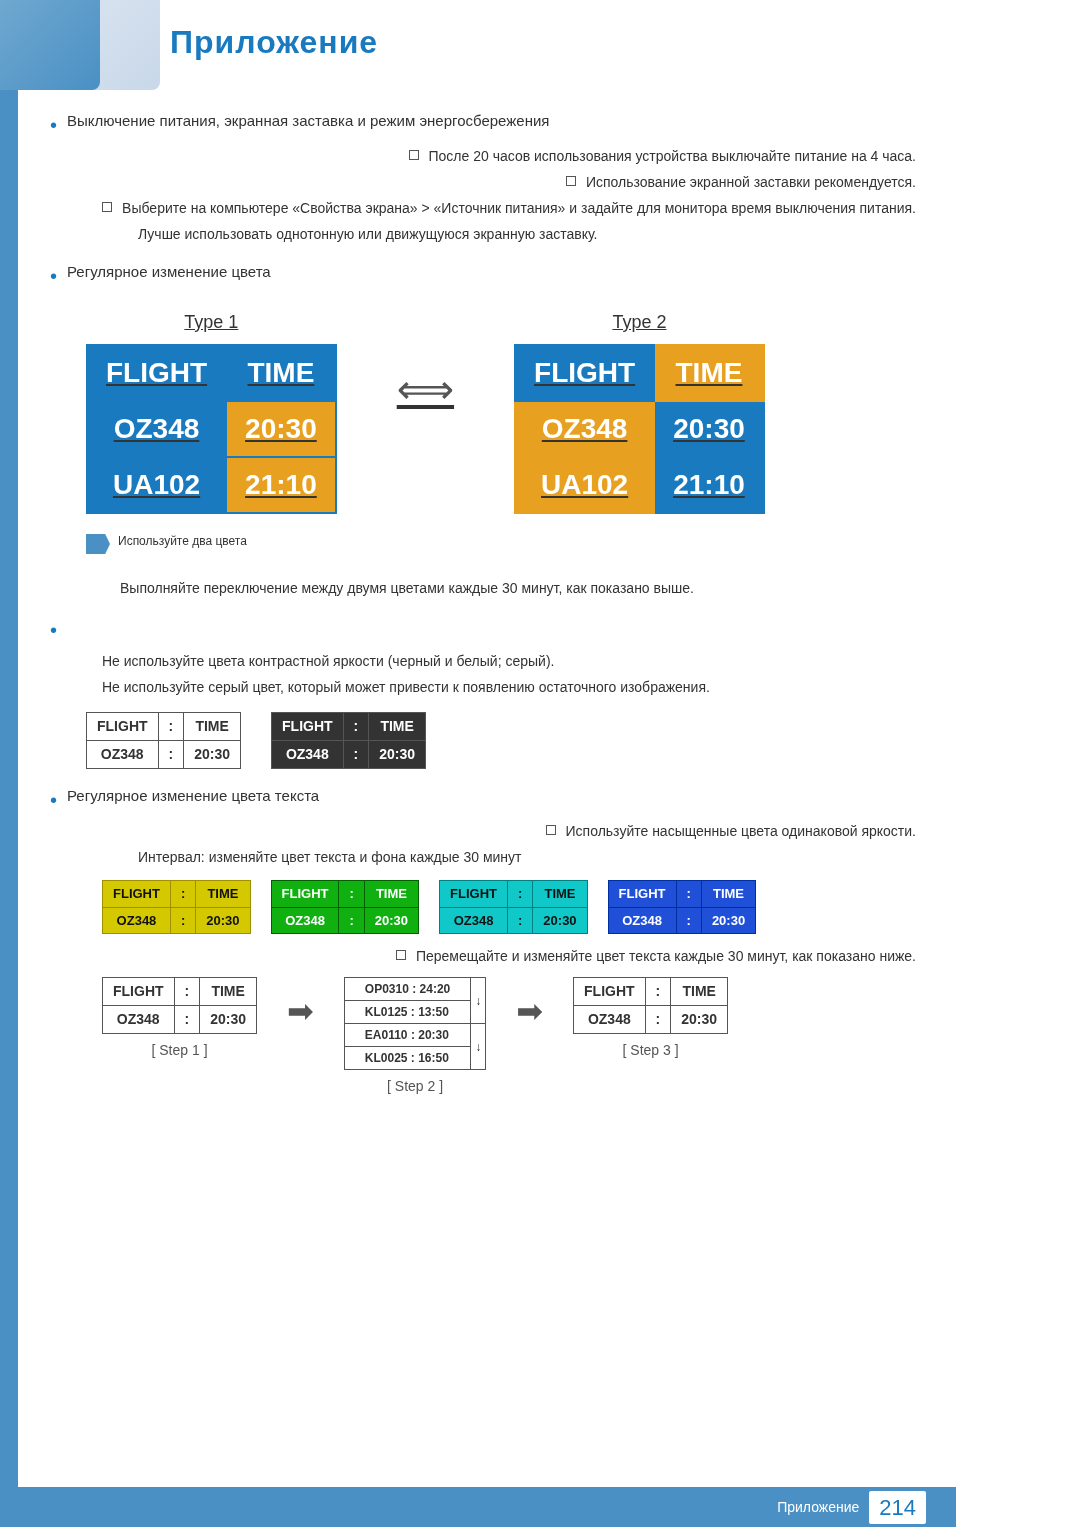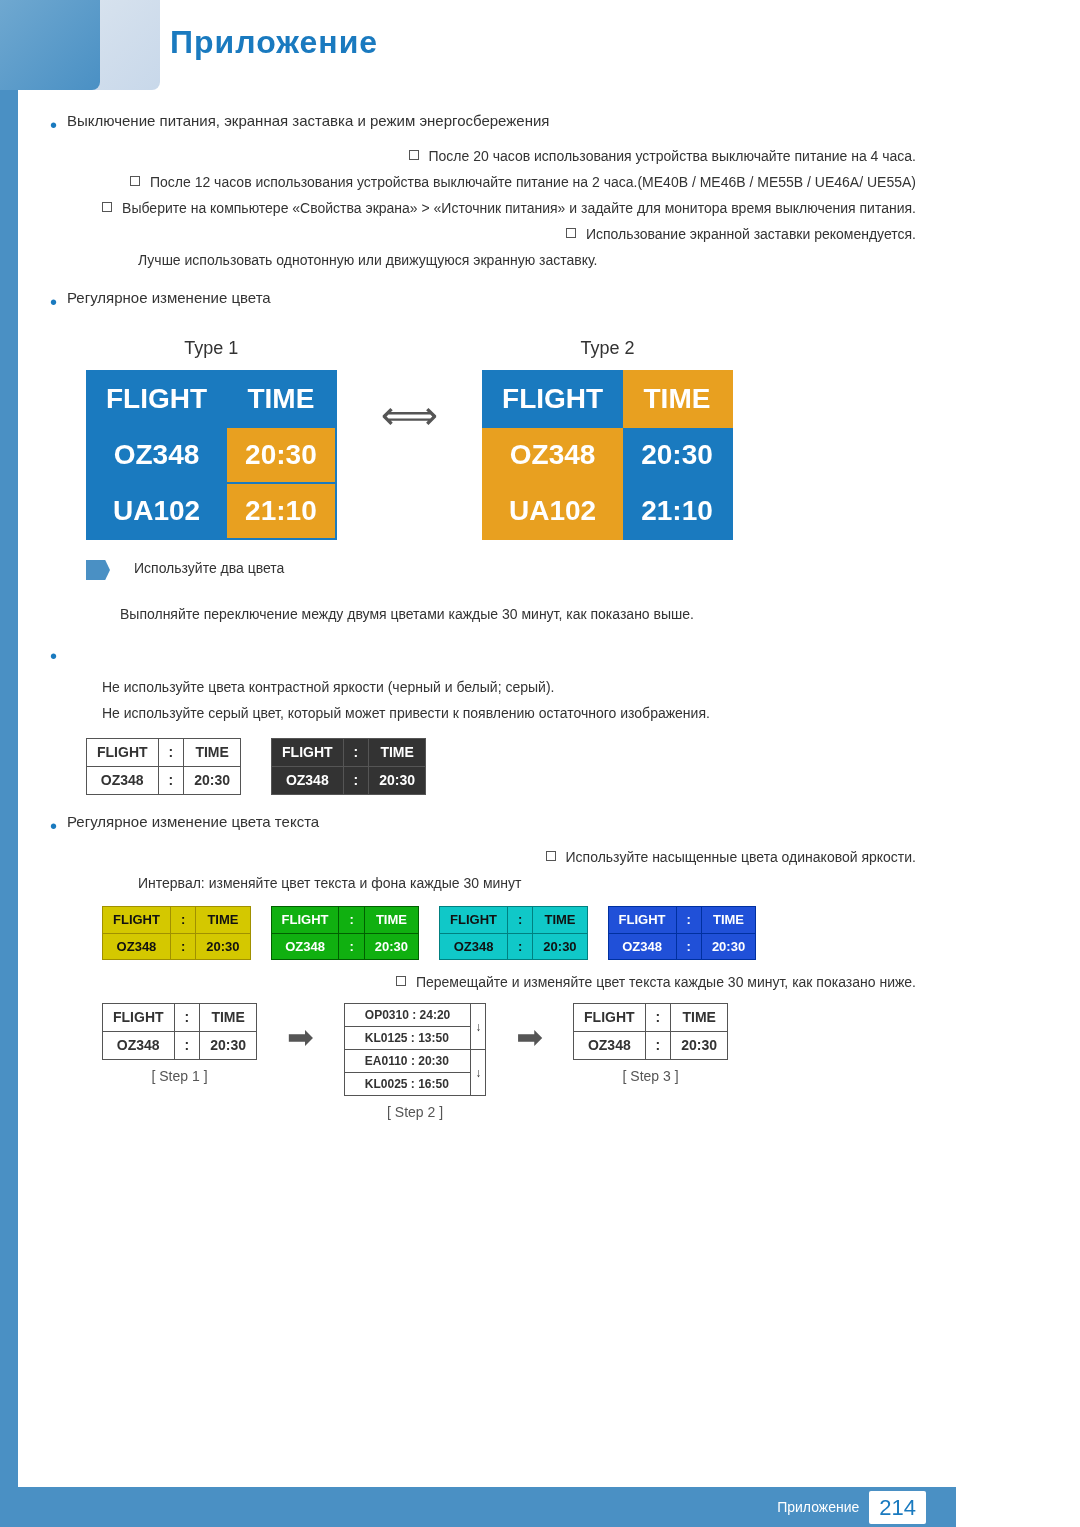--- a/index.html
+++ b/index.html
@@ -108,21 +108,22 @@
       font-size: 14px;
       color: #333;
       margin-left: 52px;
       margin-bottom: 5px;
     }
     
     .types-container {
       display: flex;
       align-items: flex-start;
       margin: 18px 0 18px 36px;
-      gap: 44px;
+      gap: 60px;
+      text-decoration: underline;
     }
     .type-block {
       display: flex;
       flex-direction: column;
       align-items: center;
     }
     .type-label {
       font-size: 18px;
       color: #333;
       margin-bottom: 8px;
@@ -167,23 +168,22 @@
     .note-icon {
       width: 24px;
       height: 20px;
       background: #4a90c4;
       flex-shrink: 0;
       margin-top: 2px;
       position: relative;
       clip-path: polygon(0% 0%, 80% 0%, 100% 50%, 80% 100%, 0% 100%);
     }
     .note-text {
-      font-size: 14px;
-      color: #333;
-      margin-left: 16px;
+      font-size: 12px;
+      color: #333;
     }
     
     .small-tables-row {
       display: flex;
       gap: 30px;
       margin: 14px 0 14px 36px;
       align-items: center;
     }
     .flight-table-small {
       border: 1.5px solid #555;
@@ -301,29 +301,25 @@
         <span class="bullet-dot">•</span>
         <span class="bullet-text">Выключение питания, экранная заставка и режим энергосбережения</span>
       </div>
       <div class="sub-bullets">
         <div class="sub-bullet">
           <div class="sub-bullet-icon"></div>
           <span class="sub-bullet-text">После 20 часов использования устройства выключайте питание на 4 часа.</span>
         </div>
         <div class="sub-bullet">
           <div class="sub-bullet-icon"></div>
-          <span class="sub-bullet-text">После 12 часов использования устройства выключайте питание на 2 часа.(ME40B / ME46B / ME55B / UE46A/ UE55A)</span>
+          <span class="sub-bullet-text">Использование экранной заставки рекомендуется.</span>
         </div>
         <div class="sub-bullet">
           <div class="sub-bullet-icon"></div>
           <span class="sub-bullet-text">Выберите на компьютере «Свойства экрана» &gt; «Источник питания» и задайте для монитора время выключения питания.</span>
-        </div>
-        <div class="sub-bullet">
-          <div class="sub-bullet-icon"></div>
-          <span class="sub-bullet-text">Использование экранной заставки рекомендуется.</span>
         </div>
         <div class="indent-text">Лучше использовать однотонную или движущуюся экранную заставку.</div>
       </div>
     </div>
 
     <div class="bullet-section">
       <div class="bullet-main">
         <span class="bullet-dot">•</span>
         <span class="bullet-text">Регулярное изменение цвета</span>
       </div>

